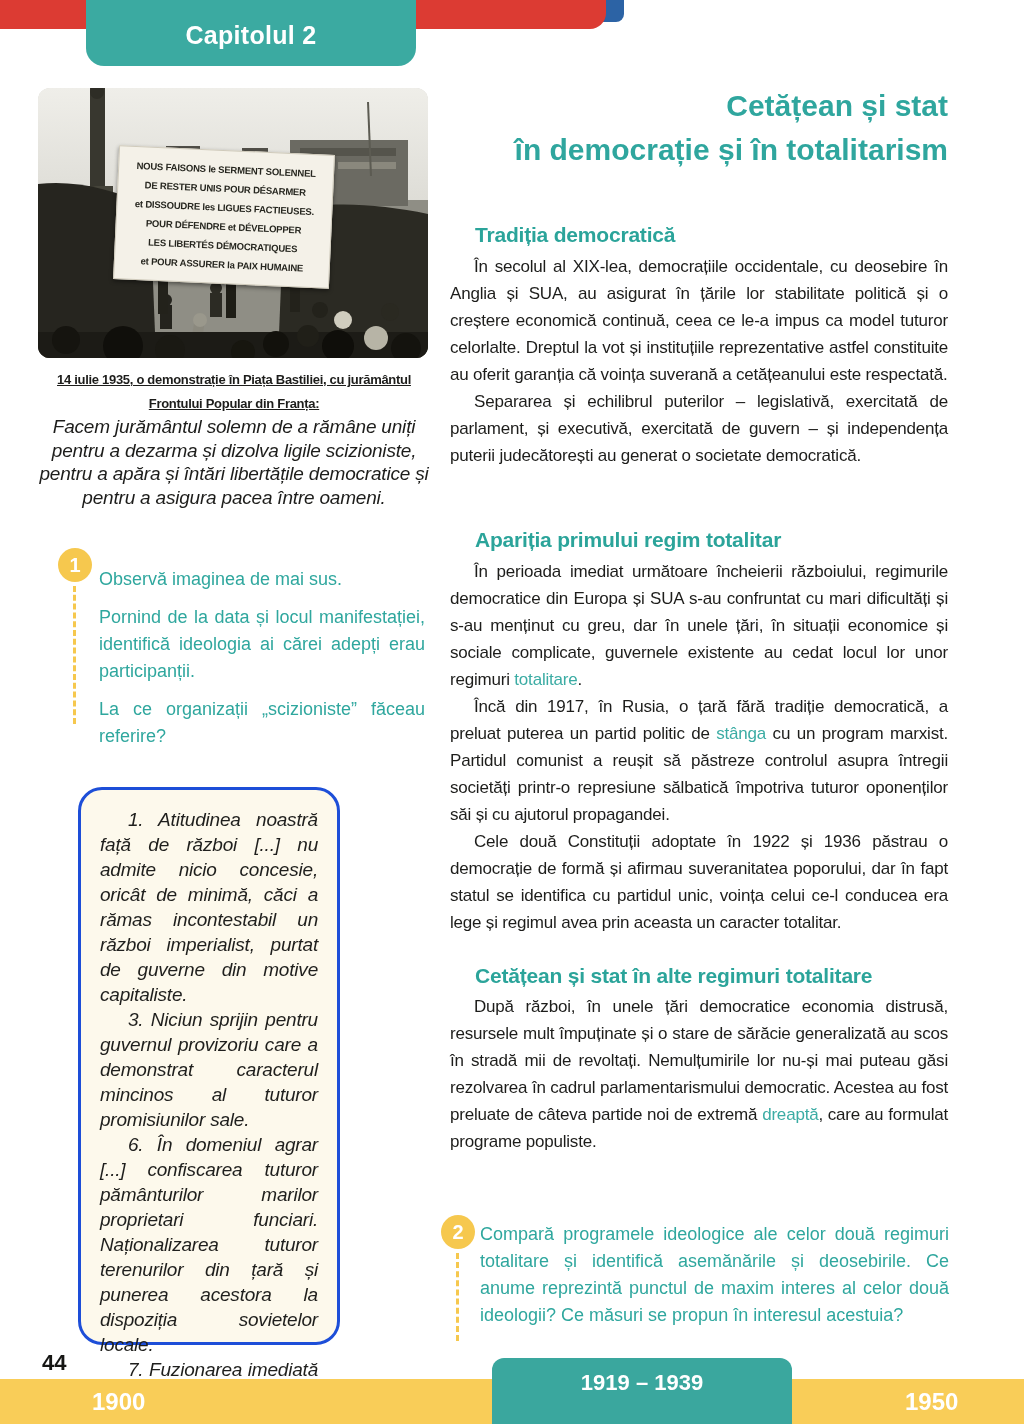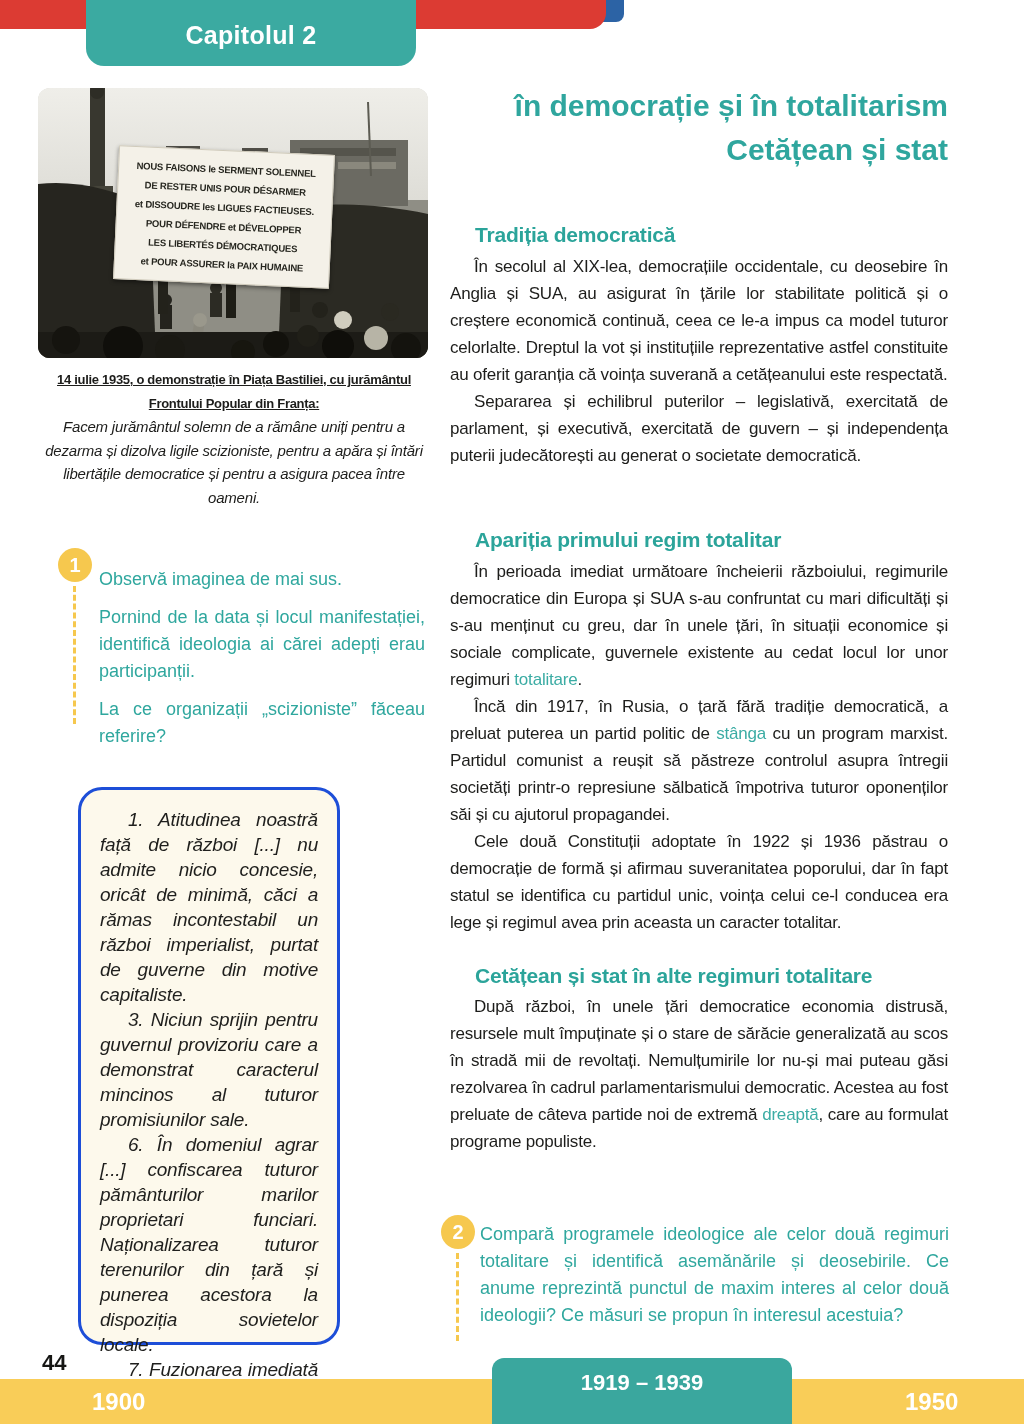--- a/index.html
+++ b/index.html
@@ -16,21 +16,21 @@
   .chapter-tab span{color:#ffffff;font-weight:bold;font-size:25px;letter-spacing:.3px;padding-top:4px;}
 
   
   .photo{position:absolute;left:38px;top:88px;width:390px;height:270px;border-radius:12px;
          overflow:hidden;background:#d8d7d1;}
   .photo svg{display:block;}
 
   
   .caption{position:absolute;left:36px;top:368px;width:396px;text-align:center;line-height:23.5px;}
   .caption .cap-b{font-weight:bold;font-size:13px;letter-spacing:-.3px;text-decoration:underline;}
-  .caption .cap-i{font-style:italic;font-size:15px;letter-spacing:-.2px;}
+  .caption .cap-i{font-style:italic;font-size:19px;letter-spacing:-.2px;}
 
   
   .qnum{position:absolute;width:34px;height:34px;border-radius:50%;background:#F6C84E;color:#fff;
         font-weight:bold;font-size:20px;display:flex;align-items:center;justify-content:center;z-index:2;}
   .qdash{position:absolute;width:0;border-left:3px dashed #F6C84E;}
   .qtext{position:absolute;color:#2FA79E;font-size:18px;line-height:27px;text-align:justify;}
   .qtext p{margin:0 0 11px 0;}
   .qtext p:last-child{margin-bottom:0;}
 
   
@@ -167,22 +167,22 @@
 
   <div class="source-box">
     <p>1. Atitudinea noastră față de război [...] nu admite nicio concesie, oricât de minimă, căci a rămas incontestabil un război imperialist, purtat de guverne din motive capitaliste.</p>
     <p>3. Niciun sprijin pentru guvernul provizoriu care a demonstrat caracterul mincinos al tuturor promisiunilor sale.</p>
     <p>6. În domeniul agrar [...] confiscarea tuturor pământurilor marilor proprietari funciari. Naționalizarea tuturor terenurilor din țară și punerea acestora la dispoziția sovietelor locale.</p>
     <p>7. Fuzionarea imediată a tuturor băncilor din țară într-o bancă națională unică plasată sub controlul Sovietului.</p>
     <p class="attribution"><span class="rm">V.I. Lenin, </span><span>Tezele din aprilie</span><span class="rm">, 1917</span></p>
   </div>
 
   <div class="article-title">
+    <div>Cetățean și stat</div>
     <div>în democrație și în totalitarism</div>
-    <div>Cetățean și stat</div>
   </div>
 
   <div class="sec-heading" style="left:475px;top:223px;">Tradiția democratică</div>
   <div class="paras" style="top:253px;">
     <p><span>În secolul al XIX-lea, democrațiile occidentale, cu deosebire în Anglia și SUA, au asigurat în țările lor stabilitate politică și o creștere economică continuă, ceea ce le-a impus ca model tuturor celorlalte. Dreptul la vot și instituțiile reprezentative astfel constituite au oferit garanția că voința suverană a cetățeanului este respectată.</span></p>
     <p><span>Separarea și echilibrul puterilor – legislativă, exercitată de parlament, și executivă, exercitată de guvern – și independența puterii judecătorești au generat o societate democratică.</span></p>
   </div>
 
   <div class="sec-heading" style="left:475px;top:528px;">Apariția primului regim totalitar</div>
   <div class="paras" style="top:558px;">

